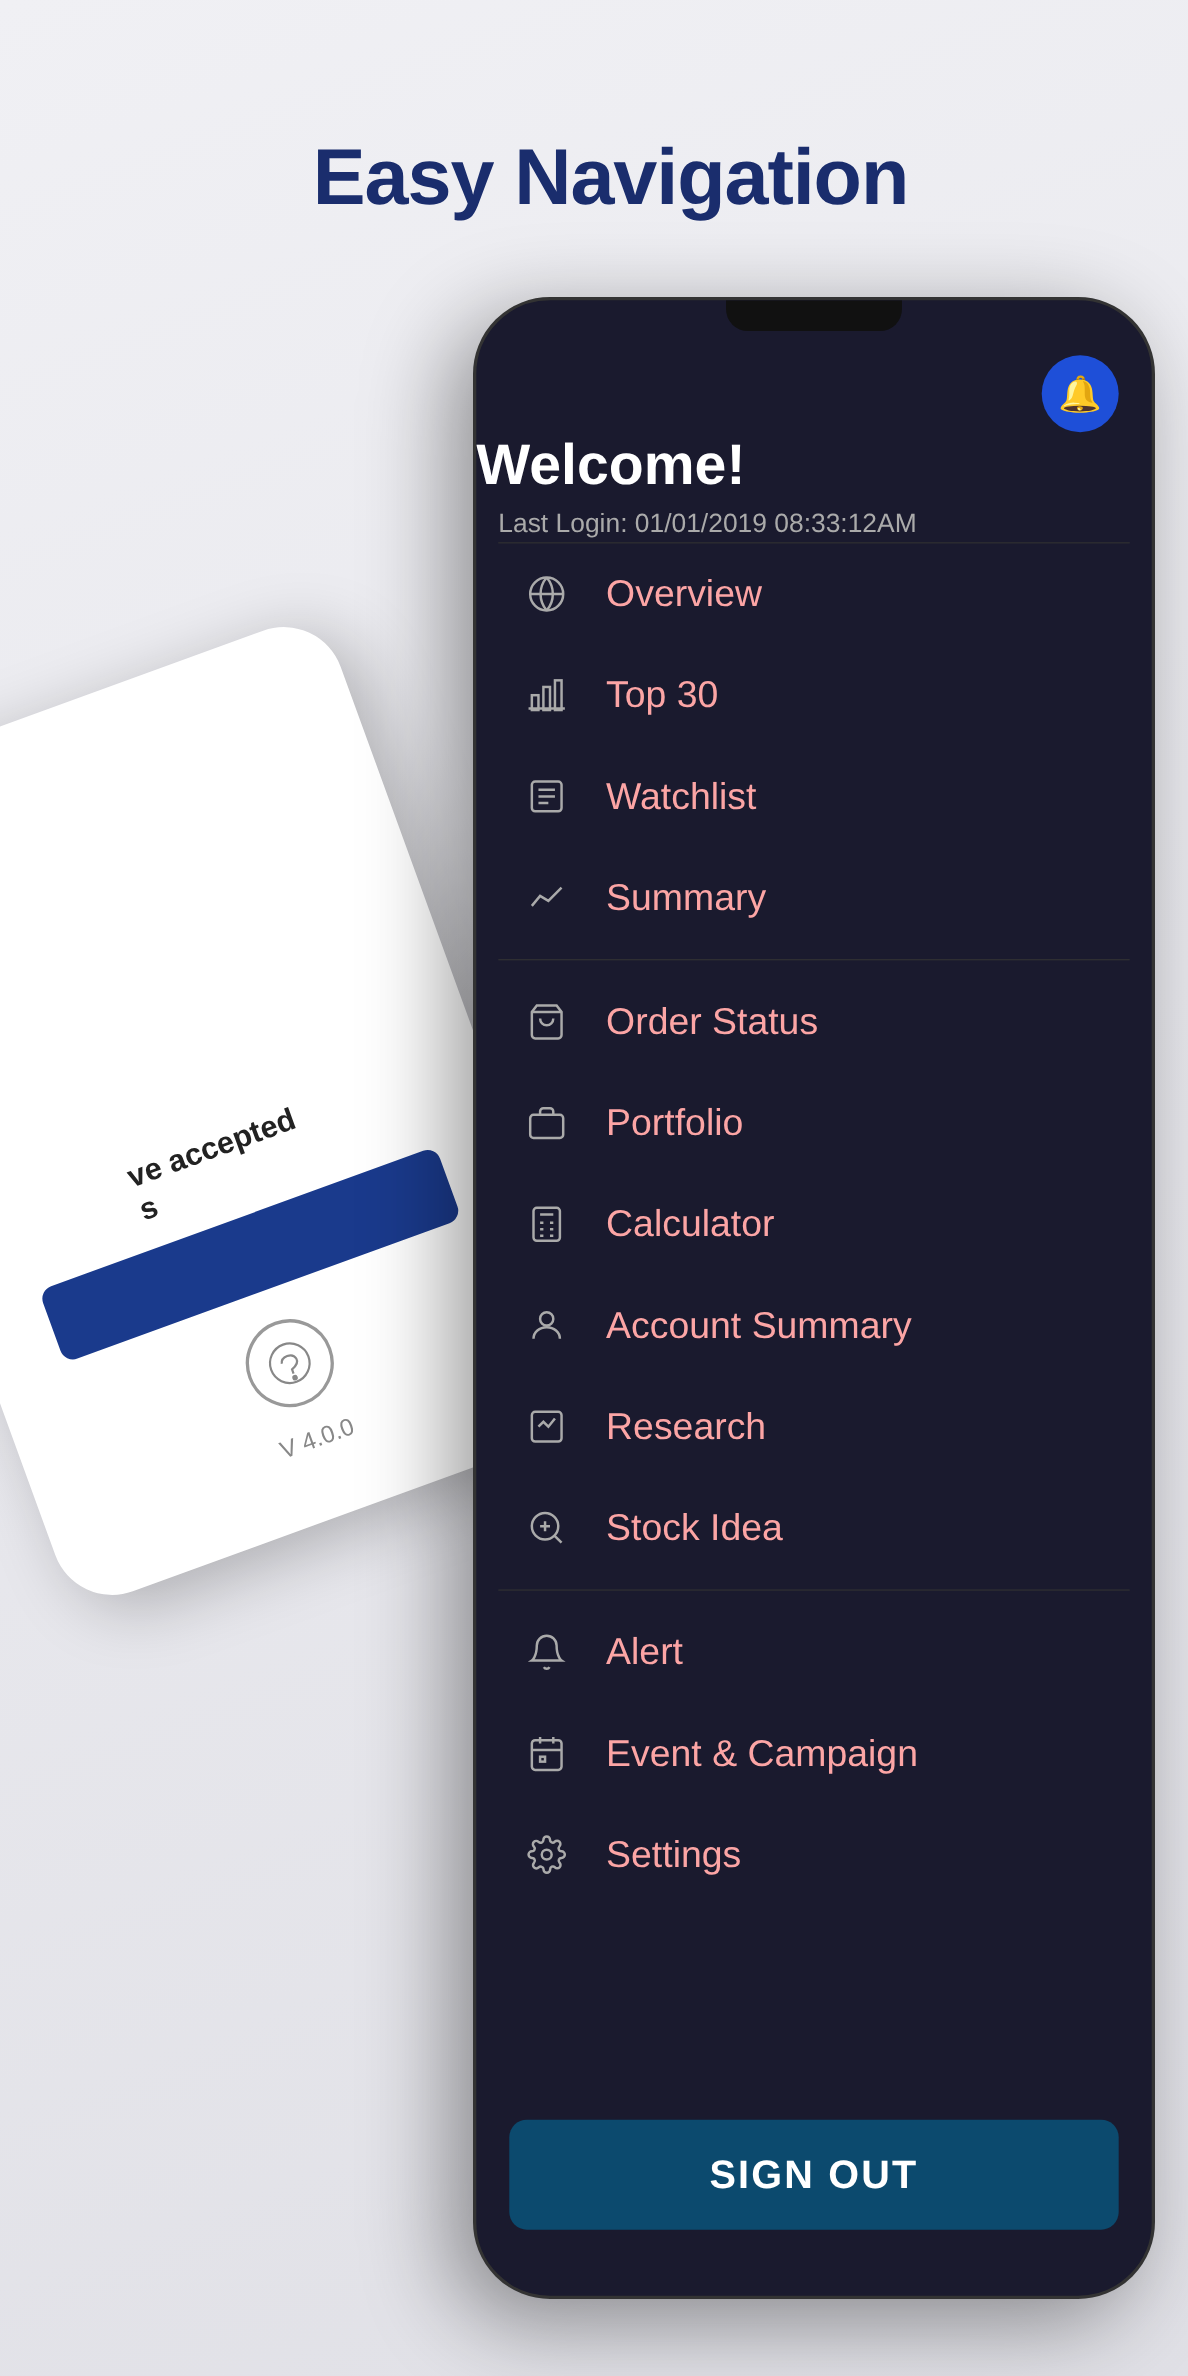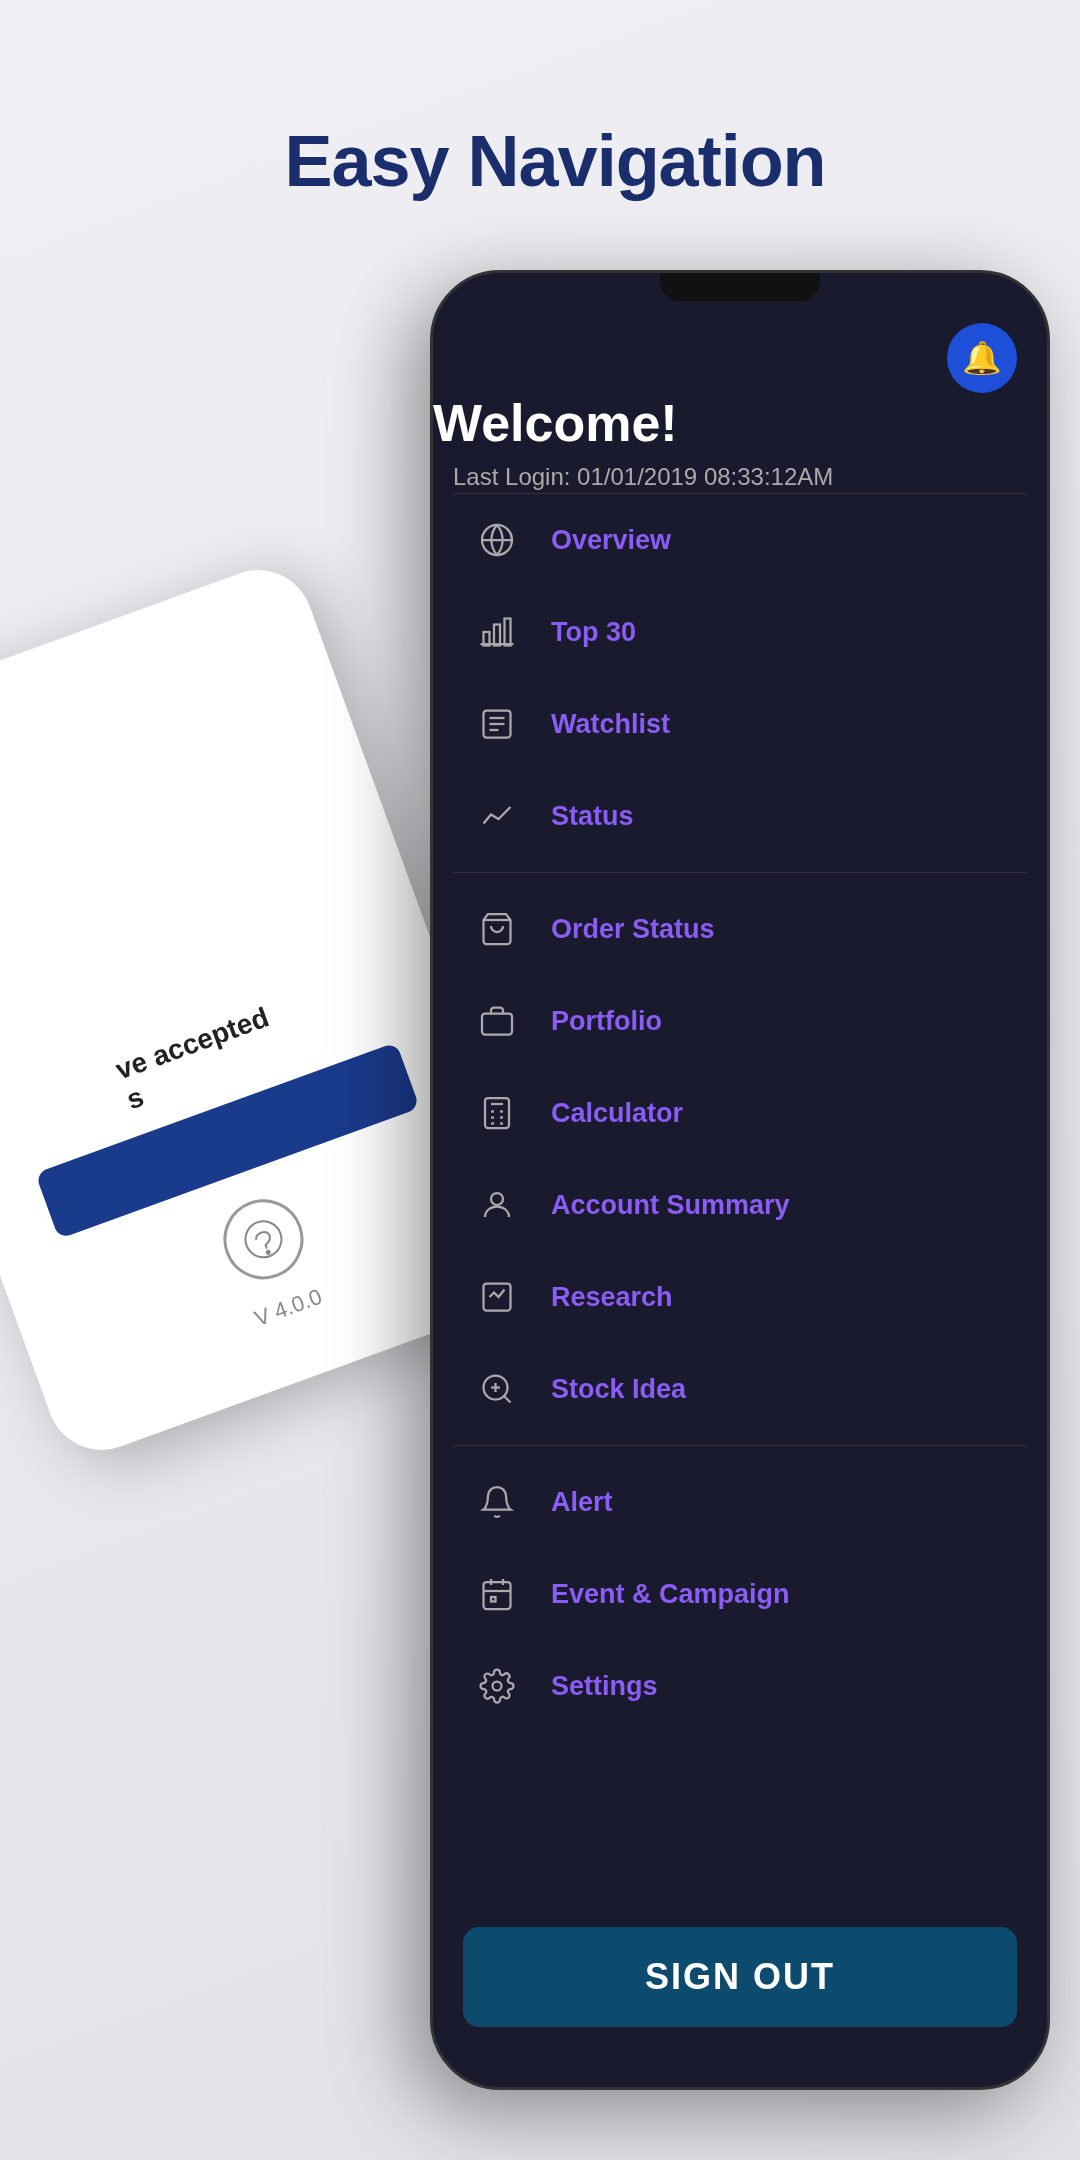--- a/index.html
+++ b/index.html
@@ -197,23 +197,23 @@
 
     .menu-icon svg {
       width: 36px;
       height: 36px;
       fill: none;
       stroke: #aaa;
       stroke-width: 1.5;
     }
 
     .menu-label {
-      font-size: 27px;
-      color: #8b5cf6;
-      font-weight: 700;
+      font-size: 34px;
+      color: #fca5a5;
+      font-weight: 400;
     }
 
     .menu-divider {
       height: 1px;
       background: #333;
       margin: 10px 20px;
     }
 
     
     .sign-out-section {
@@ -311,21 +311,21 @@
           </div>
           <span class="menu-label">Watchlist</span>
         </div>
 
         <div class="menu-item">
           <div class="menu-icon">
             <svg viewBox="0 0 24 24">
                 <polyline points="3,17 8,11 13,14 21,6"></polyline>
               </svg>
           </div>
-          <span class="menu-label">Status</span>
+          <span class="menu-label">Summary</span>
         </div>
 
 
       </div>
 
       <div class="menu-divider"></div>
 
       <div>
 
         <div class="menu-item">

